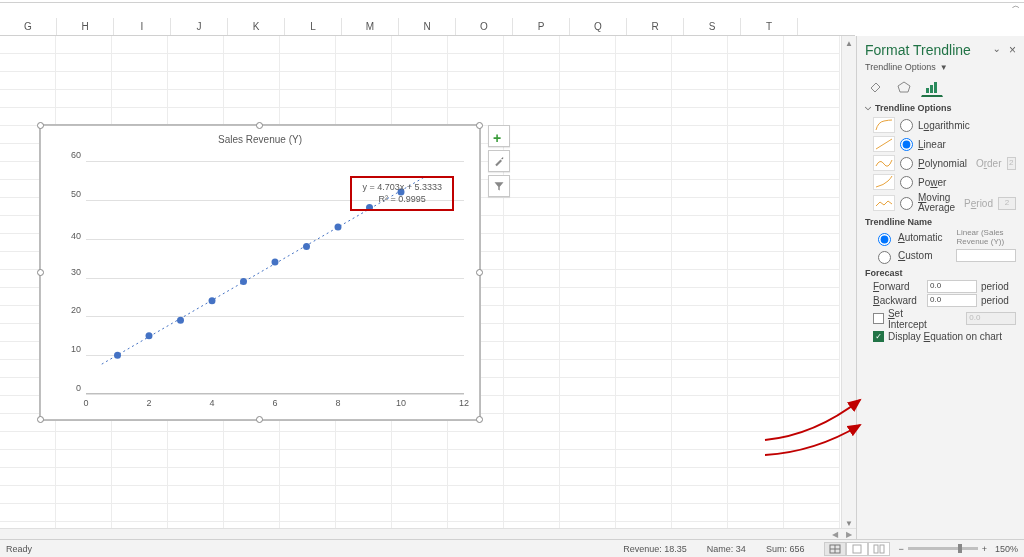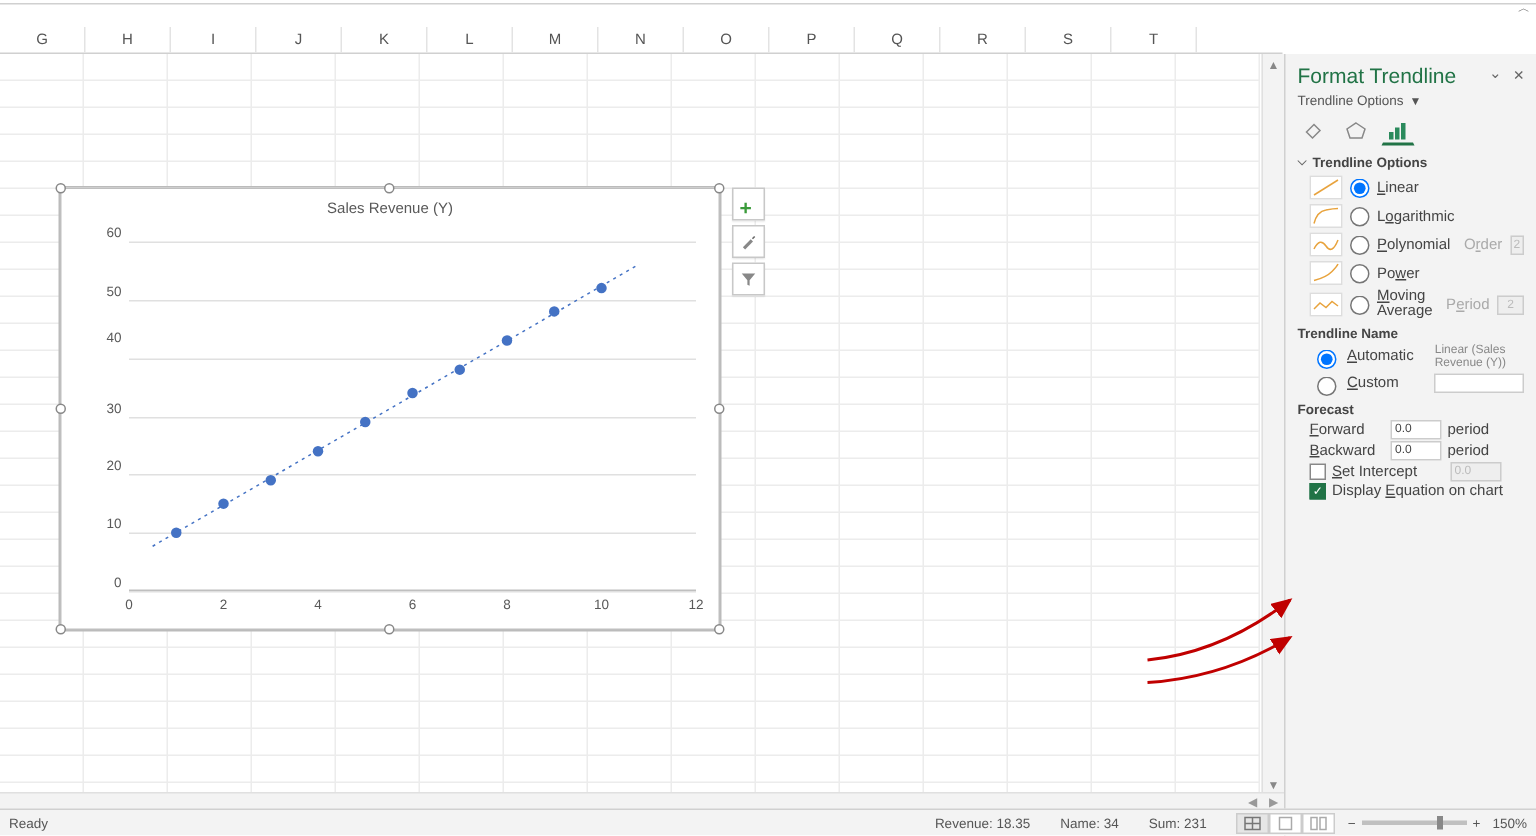--- a/index.html
+++ b/index.html
@@ -68,21 +68,21 @@
   .section-head { font-weight:bold; font-size:9px; margin:2px 0 4px; display:flex; align-items:center; gap:4px; }
   .section-head::before { content:"⌵"; display:inline-block; transform:rotate(0deg); font-size:8px; color:#666; }
   .tl-option { display:flex; align-items:center; gap:5px; margin:2px 0 3px 8px; }
   .tl-option .preview { width:22px; height:16px; background:#fff; border:1px solid #ddd; display:flex; align-items:center; justify-content:center; }
   .tl-option input[type=radio] { margin:0; }
   .tl-option .numbox { width:22px; height:13px; background:#fff; border:1px solid #ccc; font-size:8px; text-align:center; color:#aaa; }
   .tl-option .numbox.disabled { background:#eee; color:#bbb; }
   .tl-label { color:#444; }
   .panel .heading2 { font-size:9px; font-weight:bold; margin:4px 0 2px 0; }
   .row2 { display:flex; align-items:center; gap:4px; margin:1px 0 1px 8px; }
-  .row2 .txtbox { width:34px; height:13px; background:#fff; border:1px solid #ccc; font-size:8px; padding-left:2px; }
+  .row2 .txtbox { width:50px; height:13px; background:#fff; border:1px solid #ccc; font-size:8px; padding-left:2px; }
   .row2 .txtbox.disabled { background:#eee; color:#bbb; }
   .chk { width:11px; height:11px; border:1px solid #888; display:inline-flex; align-items:center; justify-content:center; background:#fff; }
   .chk.checked { background:#217346; border-color:#217346; color:#fff; font-size:8px; }
   .chk.checked::after { content:"✓"; }
   .auto-name { color:#888; font-size:8px; line-height:1.1; }
 
   
   .arrow-ann { position:absolute; pointer-events:none; }
 
   
@@ -199,21 +199,21 @@
           <div class="gridline" style="top: 77.6667px;"></div>
           <div class="gridline" style="top: 38.8333px;"></div>
           <div class="gridline" style="top: 0px;"></div>
         </div>
       <div class="axis-line ax-x"></div>
       <div class="y-axis-labels" id="y-labels">
           <div class="y-tick" style="top: 228px;">0</div>
           <div class="y-tick" style="top: 189.167px;">10</div>
           <div class="y-tick" style="top: 150.333px;">20</div>
           <div class="y-tick" style="top: 111.5px;">30</div>
-          <div class="y-tick" style="top: 65px;">40</div>
+          <div class="y-tick" style="top: 76px;">40</div>
           <div class="y-tick" style="top: 33.8333px;">50</div>
           <div class="y-tick" style="top: -5px;">60</div>
         </div>
       <div class="x-axis-labels" id="x-labels">
           <div class="x-tick" style="left: 0px;">0</div>
           <div class="x-tick" style="left: 63px;">2</div>
           <div class="x-tick" style="left: 126px;">4</div>
           <div class="x-tick" style="left: 189px;">6</div>
           <div class="x-tick" style="left: 252px;">8</div>
           <div class="x-tick" style="left: 315px;">10</div>
@@ -226,20 +226,24 @@
           <circle cx="94.5" cy="159.21666666666667" r="3.5" fill="#4472c4"></circle>
           <circle cx="126" cy="139.8" r="3.5" fill="#4472c4"></circle>
           <circle cx="157.5" cy="120.38333333333333" r="3.5" fill="#4472c4"></circle>
           <circle cx="189" cy="100.96666666666667" r="3.5" fill="#4472c4"></circle>
           <circle cx="220.5" cy="85.43333333333334" r="3.5" fill="#4472c4"></circle>
           <circle cx="252" cy="66.01666666666665" r="3.5" fill="#4472c4"></circle>
           <circle cx="283.5" cy="46.599999999999994" r="3.5" fill="#4472c4"></circle>
           <circle cx="315" cy="31.066666666666663" r="3.5" fill="#4472c4"></circle>
         </svg>
 
+      <div class="eq-box" id="eq-box" style="right: 10px; top: 15px;">
+        <div>y = 4.703x + 5.3333</div>
+        <div>R² = 0.9995</div>
+      </div>
     </div>
   </div>
 
   <div class="chart-btns">
     <div class="chart-btn">
         <span class="glyph" style="color:#3a9b3a;font-size:14px;font-weight:bold">+</span>
       </div>
     <div class="chart-btn">
       <svg viewBox="0 0 16 16">
           <path d="M3 13 L10 6 L12 8 L5 15 Z" fill="#888"></path>
@@ -295,34 +299,34 @@
       </div>
     </div>
 
     <div class="section-head">
         <span>Trendline Options</span>
       </div>
 
     <div class="tl-option">
       <div class="preview">
           <svg width="20" height="14" viewBox="0 0 20 14">
-            <line x1="2" y1="12" x2="18" y2="2" stroke="#e8a33d"></line>
-          </svg>
-        </div>
-      <input type="radio" checked="" style="">
-      <span class="tl-label"><span class="underline-letter">L</span><span id="lin-rest">inear</span></span>
+            <path d="M2 12 Q4 4 10 3 Q15 2 18 2" fill="none" stroke="#e8a33d"></path>
+          </svg>
+        </div>
+      <input type="radio" style="">
+      <span class="tl-label">L<span class="underline-letter">o</span><span id="log-rest">garithmic</span></span>
     </div>
     <div class="tl-option">
       <div class="preview">
           <svg width="20" height="14" viewBox="0 0 20 14">
-            <path d="M2 12 Q4 4 10 3 Q15 2 18 2" fill="none" stroke="#e8a33d"></path>
-          </svg>
-        </div>
-      <input type="radio" style="">
-      <span class="tl-label">L<span class="underline-letter">o</span><span id="log-rest">garithmic</span></span>
+            <line x1="2" y1="12" x2="18" y2="2" stroke="#e8a33d"></line>
+          </svg>
+        </div>
+      <input type="radio" checked="" style="">
+      <span class="tl-label"><span class="underline-letter">L</span><span id="lin-rest">inear</span></span>
     </div>
     <div class="tl-option">
       <div class="preview">
           <svg width="20" height="14" viewBox="0 0 20 14">
             <path d="M2 10 Q6 2 10 8 Q14 14 18 4" fill="none" stroke="#e8a33d"></path>
           </svg>
         </div>
       <input type="radio" style="">
       <span class="tl-label"><span class="underline-letter">P</span><span id="poly-rest">olynomial</span></span>
       <span class="tl-label" style="margin-left:4px;color:#aaa">O<span class="underline-letter">r</span>der</span>
@@ -403,21 +407,21 @@
         </marker>
       </defs>
     <path d="M5 45 Q55 42 100 15" fill="none" stroke="#c00000" stroke-width="2" marker-end="url(#ah2)"></path>
   </svg>
 
   <div class="status">
     <span>Ready</span>
     <span class="spacer"></span>
     <span class="stat"><span>Revenue:</span> <span>18.35</span></span>
     <span class="stat"><span>Name:</span> <span>34</span></span>
-    <span class="stat"><span>Sum:</span> <span>231</span></span>
+    <span class="stat"><span>Sum:</span> <span>656</span></span>
     <div class="view-btns">
       <div class="vb active">
           <svg width="12" height="10" viewBox="0 0 12 10">
             <rect x="1" y="1" width="10" height="8" fill="none" stroke="#777"></rect>
             <line x1="1" y1="5" x2="11" y2="5" stroke="#777"></line>
             <line x1="6" y1="1" x2="6" y2="9" stroke="#777"></line>
           </svg>
         </div>
       <div class="vb">
           <svg width="12" height="10" viewBox="0 0 12 10">

